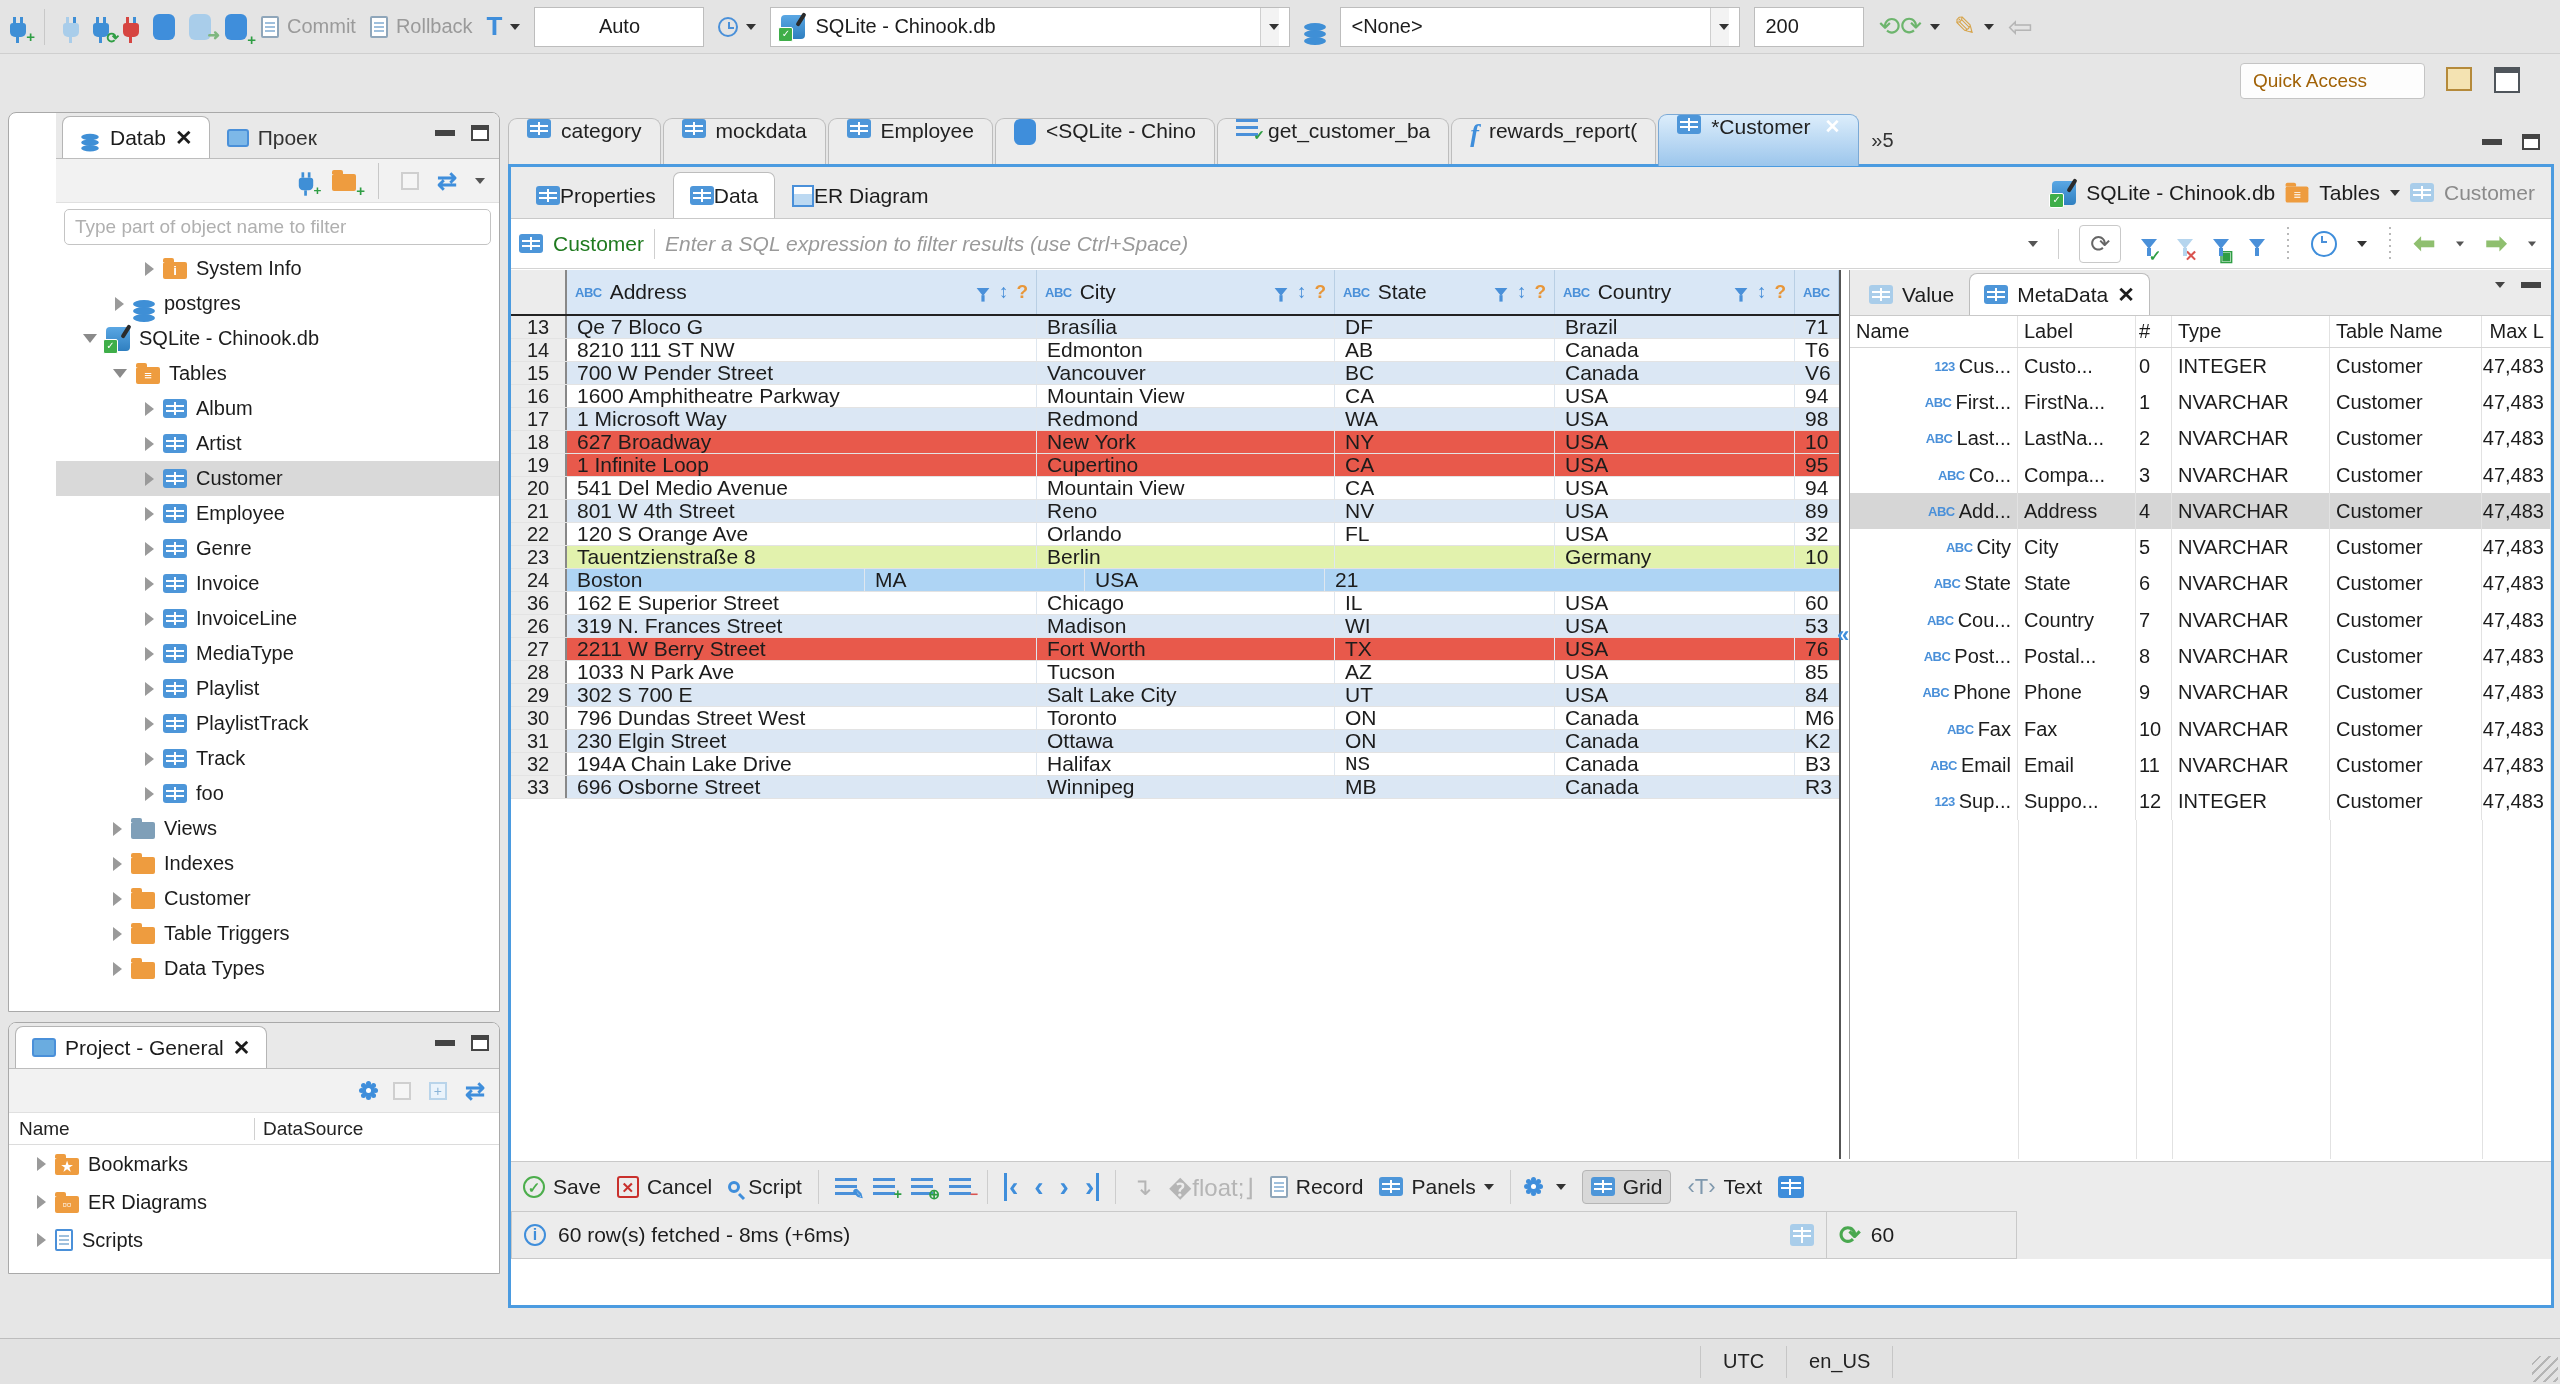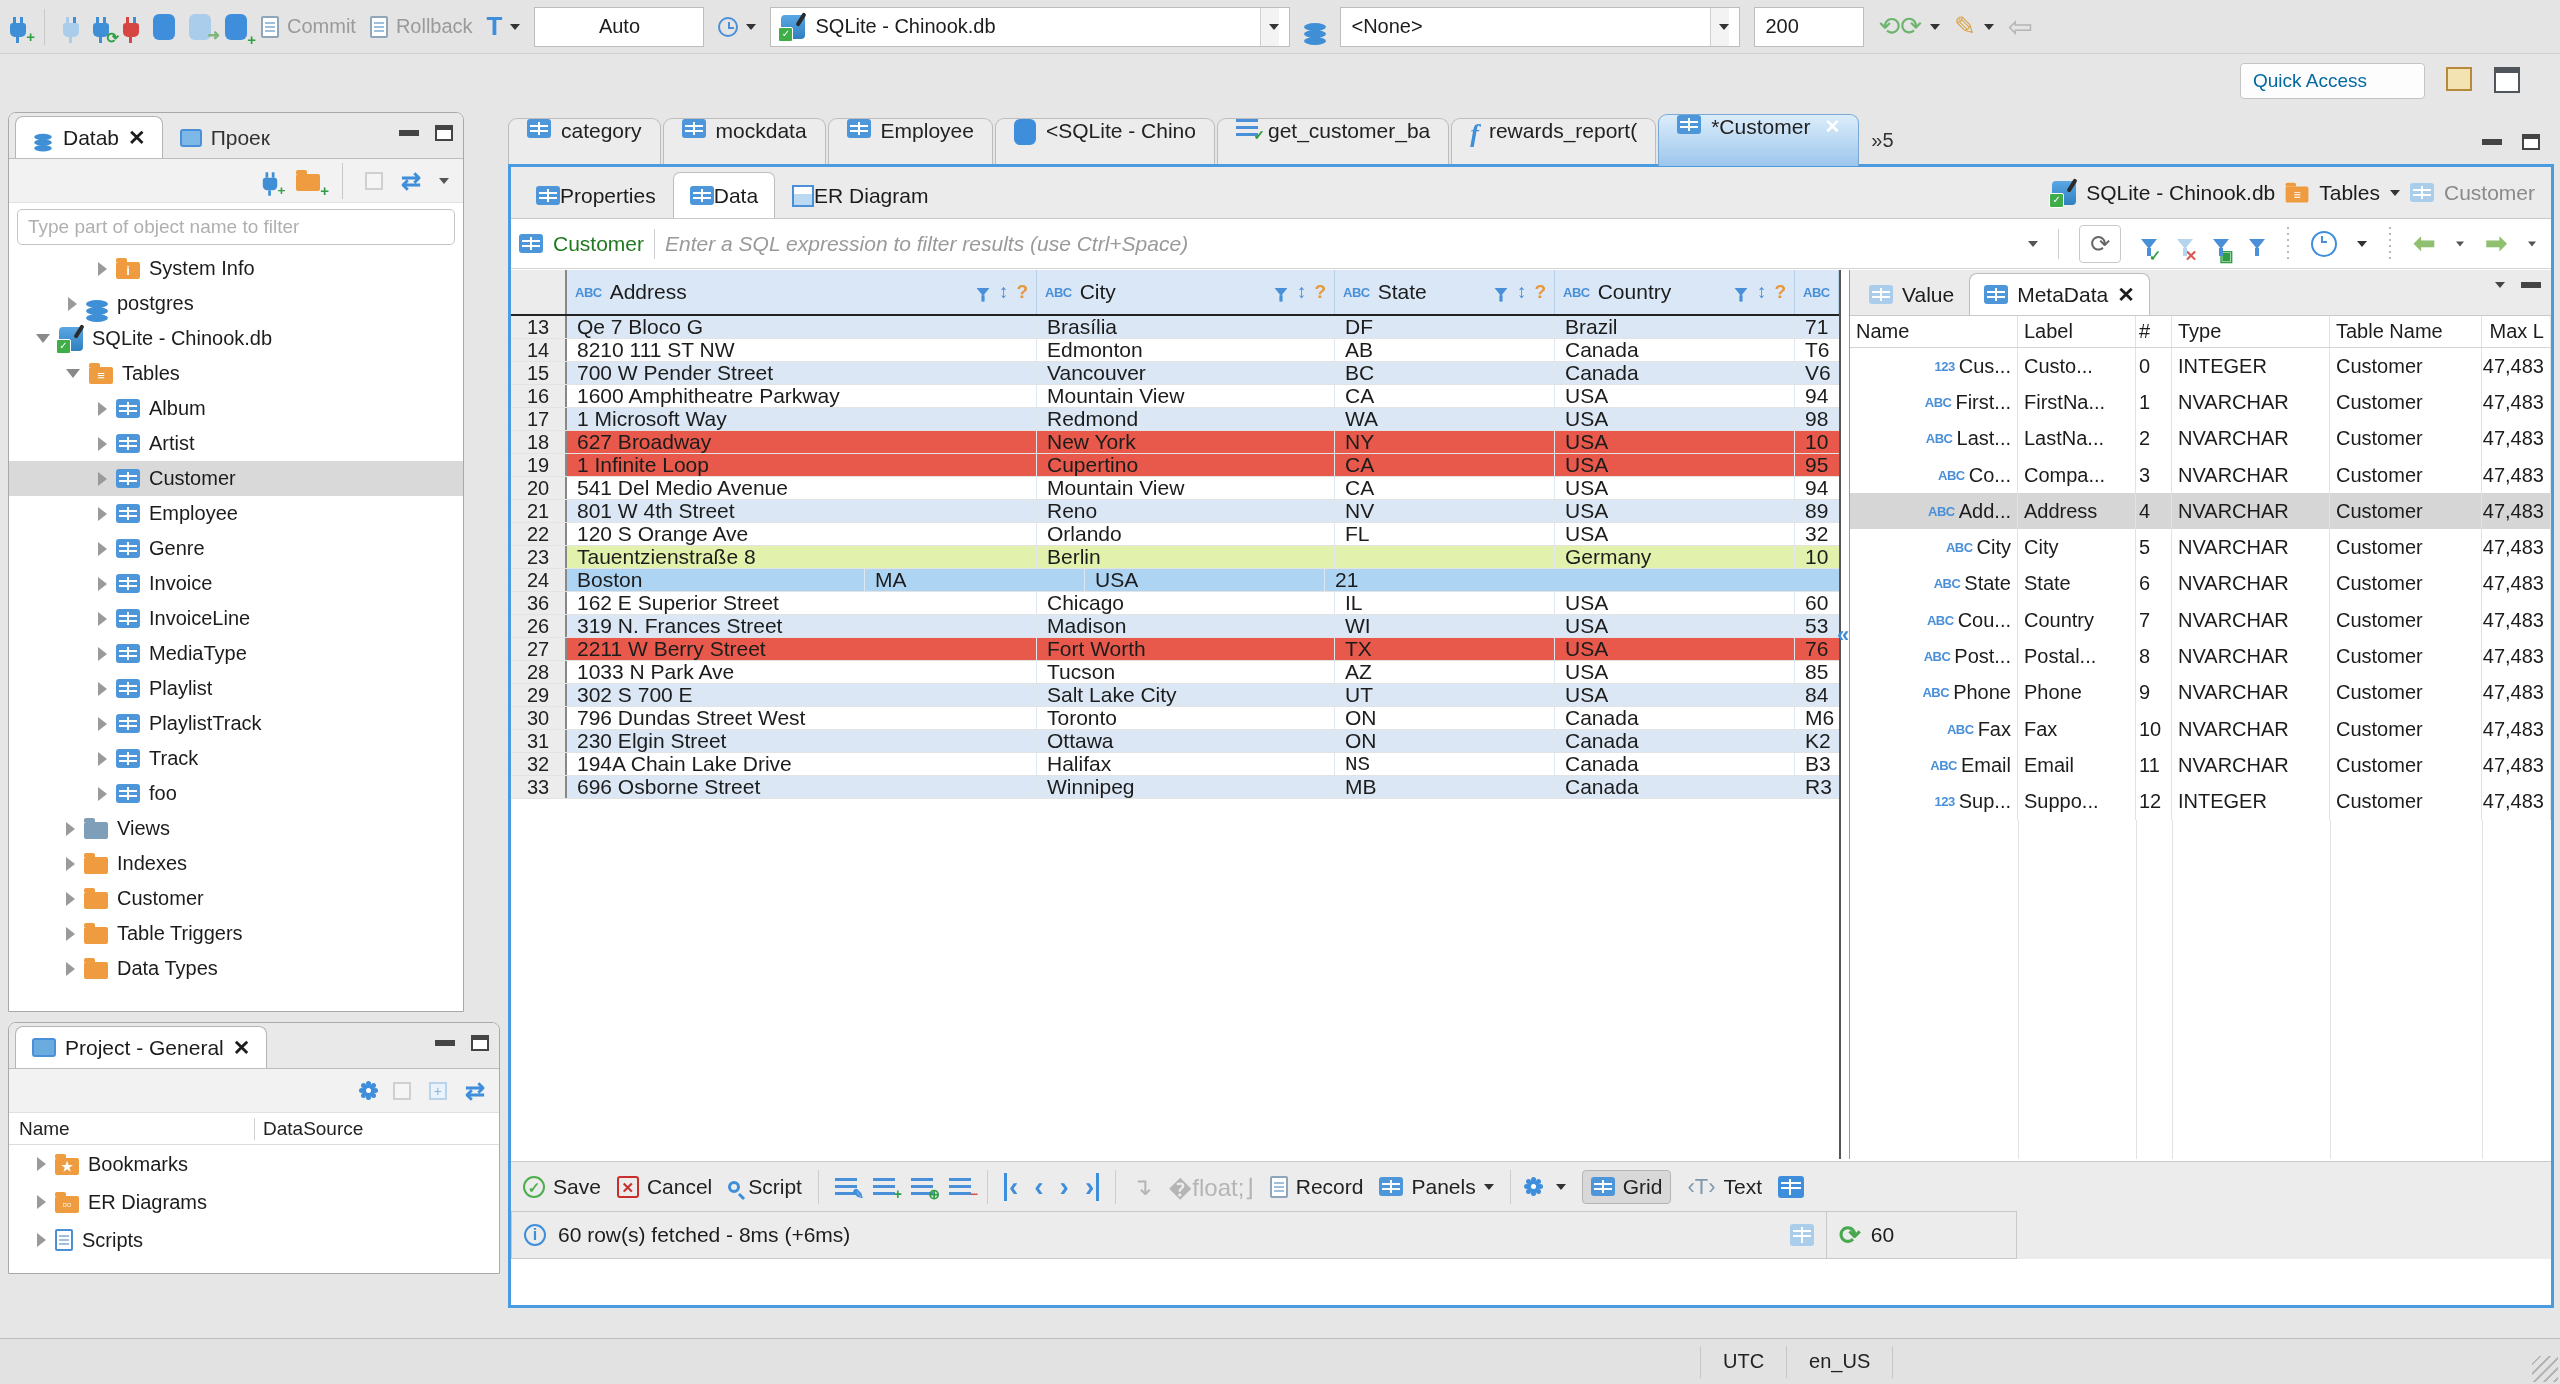--- a/index.html
+++ b/index.html
@@ -51,24 +51,24 @@
   .winbtn{display:inline-block;width:20px;height:6px;background:#444;vertical-align:middle;}
   .winmax{display:inline-block;width:18px;height:16px;border:2px solid #444;border-top:5px solid #444;vertical-align:middle;background:#fff;}
   
   #topbar{position:absolute;left:0;top:0;width:2560px;height:54px;background:#e4e4e4;border-bottom:1px solid #cfcfcf;display:flex;align-items:center;gap:14px;padding:0 10px;}
   .tsep{width:1px;height:36px;background:#c8c8c8;margin:0 4px;}
   .tbtn{display:flex;align-items:center;gap:8px;font-size:20px;color:#9a9a9a;}
   .combo{height:40px;background:#fff;border:1px solid #bdbdbd;display:flex;align-items:center;font-size:20px;padding:0 10px;gap:10px;}
   .combo .darr{margin-left:auto;border-left:1px solid #cfcfcf;align-self:stretch;display:flex;align-items:center;padding-left:8px;background:#f3f3f3;}
   .garrow{font-size:26px;font-weight:bold;color:#8fbf6f;}
   #row2{position:absolute;left:0;top:55px;width:2560px;height:52px;}
-  #quickaccess{position:absolute;right:135px;top:8px;width:185px;height:36px;border:1px solid #c4c4c4;border-radius:4px;background:#fdfdfd;color:#0369a1;font-size:19px;display:flex;align-items:center;padding:0 12px;}
+  #quickaccess{position:absolute;right:135px;top:8px;width:185px;height:36px;border:1px solid #c4c4c4;border-radius:4px;background:#fdfdfd;color:#a16207;font-size:19px;display:flex;align-items:center;padding:0 12px;}
   
   .panel{position:absolute;background:#fff;border:1px solid #a9a9a9;border-radius:8px 8px 0 0;overflow:hidden;}
-  #nav-panel{left:8px;top:112px;width:456px;height:900px;}
+  #nav-panel{left:8px;top:112px;width:492px;height:900px;padding-left:47px;}
   #proj-panel{left:8px;top:1022px;width:492px;height:252px;}
   .ptabs{height:46px;background:#e9e9e9;border-bottom:1px solid #bdbdbd;display:flex;align-items:flex-end;padding-left:6px;position:relative;}
   .ptab{height:42px;display:flex;align-items:center;gap:9px;padding:0 16px;font-size:21px;border:1px solid #b5b5b5;border-bottom:none;border-radius:8px 8px 0 0;background:#fff;}
   .ptab.inactive{background:transparent;border-color:transparent;color:#333;}
   .pwin{position:absolute;right:10px;top:12px;display:flex;gap:16px;align-items:center;}
   .ptoolbar{height:44px;background:#f2f2f2;display:flex;align-items:center;justify-content:flex-end;gap:18px;padding:0 14px;border-bottom:1px solid #e0e0e0;}
   .filterbox{margin:6px 8px;height:36px;border:1px solid #c4c4c4;border-radius:5px;color:#b0b0b0;font-size:19px;display:flex;align-items:center;padding:0 10px;background:#fff;}
   #tree{overflow:hidden;}
   .trow{height:35px;display:flex;align-items:center;gap:9px;font-size:20px;white-space:nowrap;}
   .trow.sel{background:#d9d9d9;}

